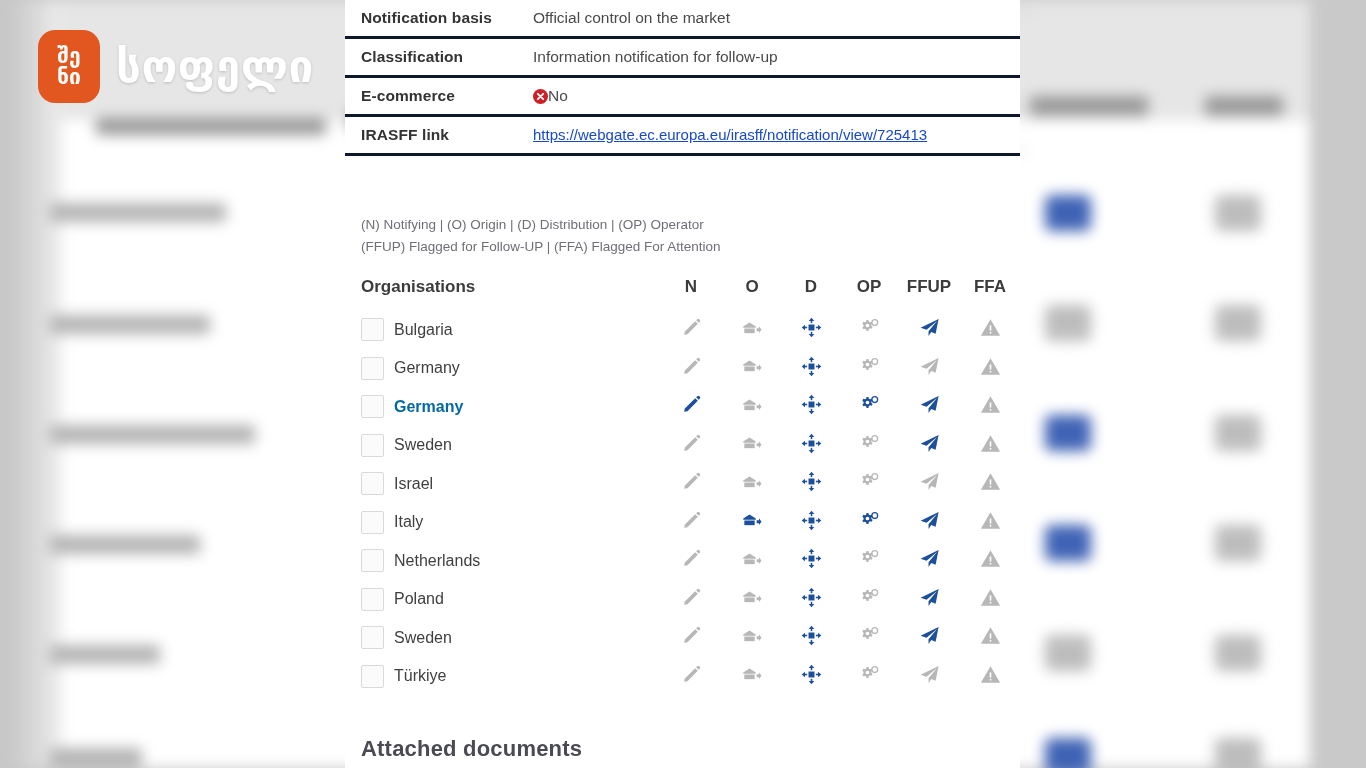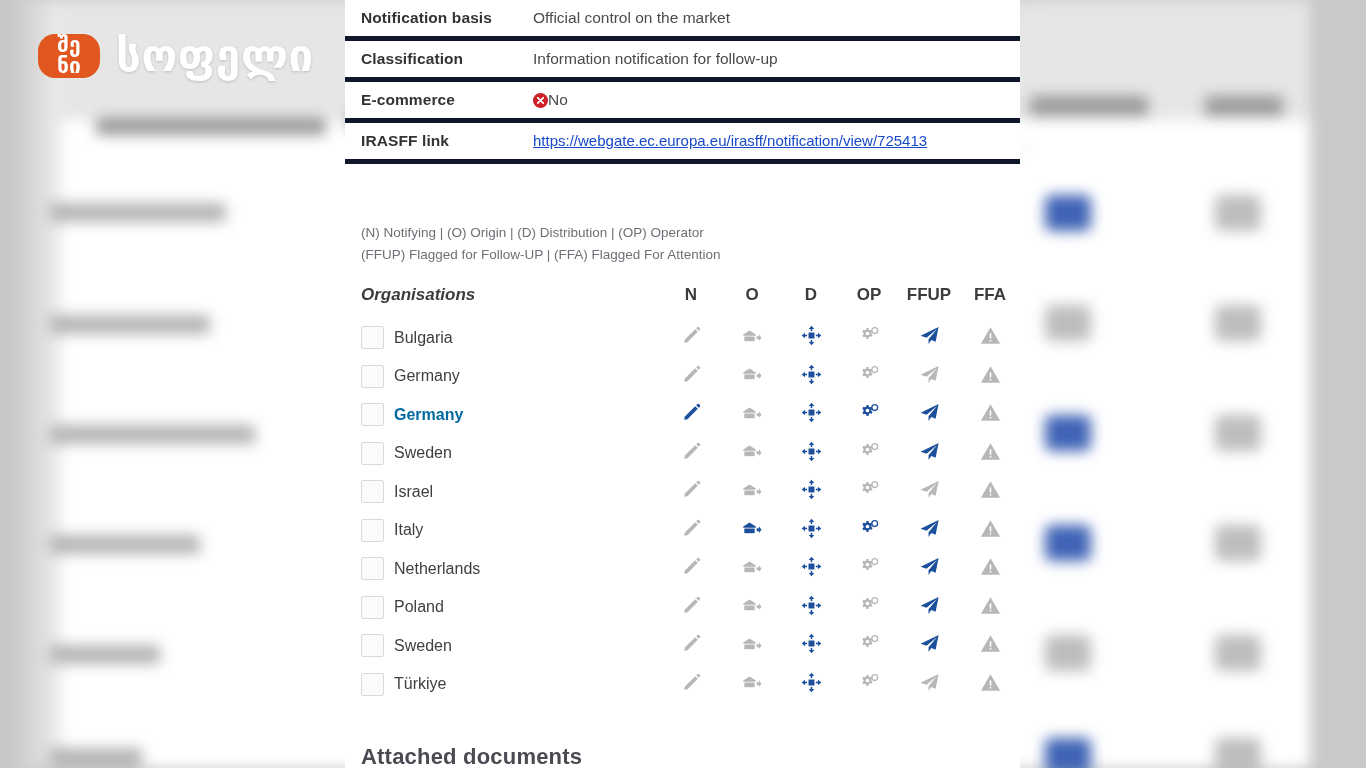--- a/index.html
+++ b/index.html
@@ -22,21 +22,21 @@
   #backdrop .bd-rule{position:absolute;height:2px;background:#d2d2d2;}
 
   
   #card{
     position:absolute;left:345px;top:0;width:675px;height:768px;
     background:#fff;color:#3b3b3b;
   }
 
   
   .detail-table{width:100%;border-collapse:collapse;margin:0;}
-  .detail-table tr{border-bottom:5px solid #0f172a;}
+  .detail-table tr{border-bottom:3px solid #0f172a;}
   .detail-table td{padding:9px 4px 9px 0;vertical-align:middle;font-size:15.5px;}
   .detail-table td.k{width:168px;font-weight:bold;color:#333;padding-left:16px;letter-spacing:.1px;}
   .detail-table td.v{color:#4a4a4a;}
   .ecom-wrap{display:flex;align-items:center;}
   .xmark{
     width:15px;height:15px;border-radius:50%;background:#cc1f26;
     display:inline-flex;align-items:center;justify-content:center;flex:none;
   }
   .xmark svg{display:block;}
   .irasff-link{color:#1749c9;text-decoration:underline;font-size:15px;word-break:break-all;}
@@ -53,36 +53,36 @@
   .org-table th.c{text-align:center;}
   .org-table td{padding:0;height:38.5px;vertical-align:middle;}
   .org-table td.c{text-align:center;}
   .cbcell{width:30px;padding-left:16px!important;}
   .cb{
     width:21px;height:21px;border:1px solid #d9d9d9;background:#fbfbfb;
     border-radius:2px;display:inline-block;vertical-align:middle;
   }
   .orgname{font-size:16px;color:#3f3f3f;padding-left:3px;white-space:nowrap;}
   .orgname.bold{font-weight:bold;color:#0369a1;}
-  .th-org{padding-left:16px!important;font-style:italic;}
+  .th-org{padding-left:16px!important;}
 
   .ic{display:inline-block;line-height:0;}
   .ic svg{display:block;}
 
   
   .attached{margin:40px 0 0 16px;}
   .attached h2{
     font-size:22px;font-weight:bold;color:#4a4a52;margin:0 0 10px 0;letter-spacing:.2px;
   }
   .attached .rule{height:2px;background:#8d8d8d;width:645px;}
 
   
   #logo{position:absolute;left:38px;top:30px;display:flex;align-items:center;gap:16px;}
   #logo .badge{
-    width:62px;height:44px;border-radius:17px;background:#e2561f;
+    width:62px;height:73px;border-radius:17px;background:#e2561f;
     display:flex;flex-direction:column;align-items:center;justify-content:center;
     color:#fff;font-weight:bold;line-height:1.0;
   }
   #logo .badge span{font-size:21px;font-family:"DejaVu Sans",sans-serif;}
   #logo .wordmark{
     color:#fff;font-size:44px;font-weight:bold;letter-spacing:.5px;
     font-family:"DejaVu Sans",sans-serif;text-shadow:0 1px 3px rgba(0,0,0,.18);
   }
 </style>
 </head>

